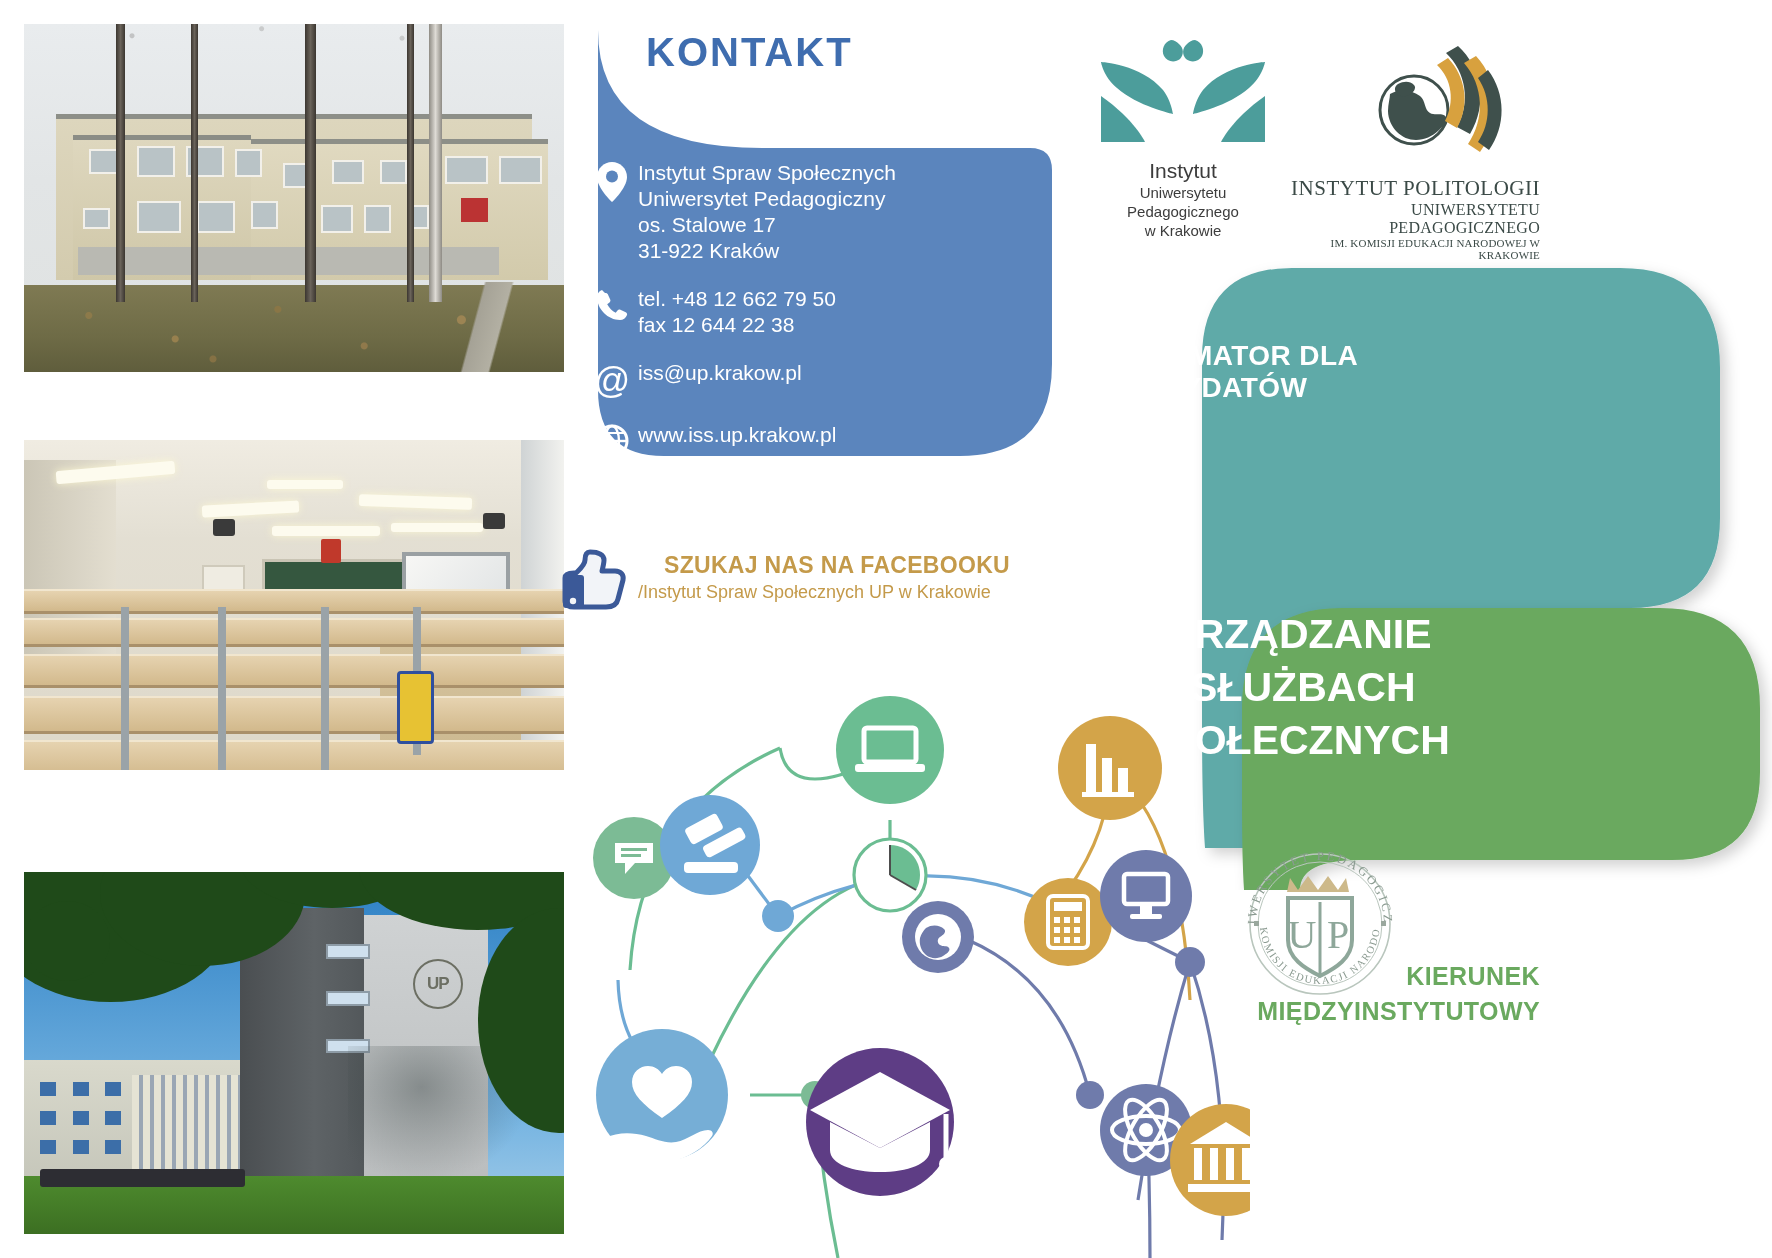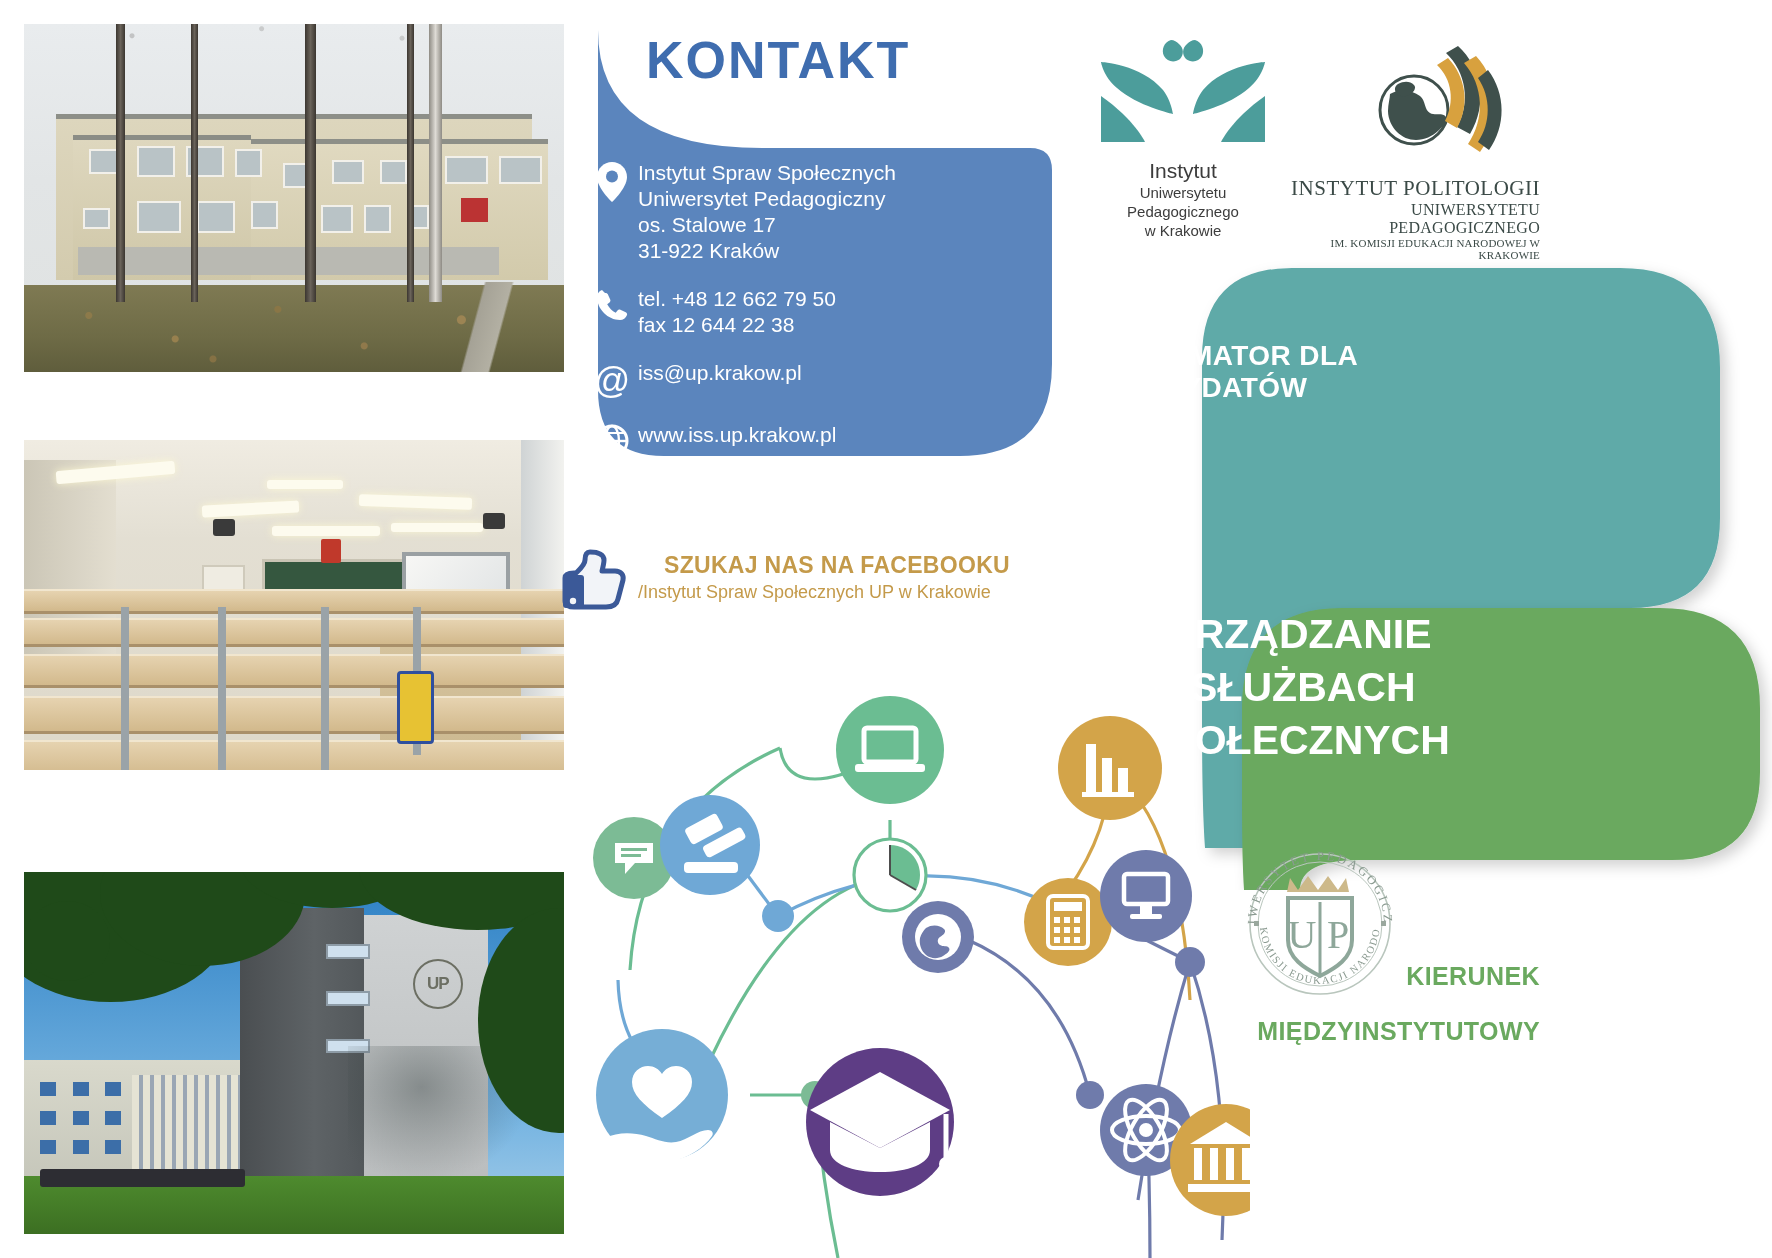--- a/index.html
+++ b/index.html
@@ -79,21 +79,21 @@
   .p3-shadow{position:absolute;right:6%;top:48%;width:34%;height:38%;
              background:radial-gradient(ellipse at 40% 30%,rgba(60,70,70,.45),rgba(60,70,70,0) 70%);}
   .p3-upseal{position:absolute;left:72%;top:24%;width:46px;height:46px;border-radius:50%;
              border:2px solid #6c6f63;color:#6c6f63;font-size:17px;font-weight:bold;
              display:flex;align-items:center;justify-content:center;letter-spacing:-1px;}
   .blob-wrap{position:absolute;left:552px;top:30px;width:500px;height:426px;}
   .blob-svg{position:absolute;left:0;top:0;}
 
   #kontakt-title{
     position:absolute;left:646px;top:30px;
-    font-size:52px;font-weight:bold;color:#3f6daf;letter-spacing:2px;
+    font-size:40px;font-weight:bold;color:#3f6daf;letter-spacing:2px;
     font-family:"Liberation Sans",sans-serif;
   }
 
   .contact-rows{position:absolute;left:586px;top:160px;width:460px;color:#ffffff;}
   .crow{display:flex;align-items:flex-start;margin-bottom:22px;}
   .crow .ic{width:52px;flex:0 0 52px;display:flex;justify-content:center;padding-top:2px;}
   .crow .tx{font-size:21px;line-height:26px;white-space:pre-line;}
 
   
   #facebook-block{position:absolute;left:560px;top:548px;width:470px;display:flex;align-items:flex-start;}
@@ -115,21 +115,21 @@
   #bubble-teal-text{position:absolute;left:1100px;top:340px;width:420px;color:#fff;}
   #bubble-teal-text .l1{font-size:28px;font-weight:bold;letter-spacing:.4px;}
   #bubble-teal-text .l2{font-size:62px;font-weight:bold;line-height:64px;margin-top:2px;}
 
   #bubble-green-text{position:absolute;left:1140px;top:608px;width:380px;color:#fff;}
   #bubble-green-text div{font-size:41px;font-weight:bold;line-height:53px;}
 
   
   #kierunek{position:absolute;left:1240px;top:962px;width:300px;text-align:right;color:#6aa95f;}
   #kierunek .k1{font-size:25px;font-weight:bold;letter-spacing:.4px;}
-  #kierunek .k2{font-size:25px;font-weight:bold;letter-spacing:.4px;margin-top:26px;}
+  #kierunek .k2{font-size:25px;font-weight:bold;letter-spacing:.4px;margin-top:6px;}
 
   
   #up-seal{position:absolute;left:1232px;top:836px;width:176px;height:176px;}
 
   
   #network-graphic{position:absolute;left:590px;top:640px;width:660px;height:618px;}
 </style>
 </head>
 <body>
 

